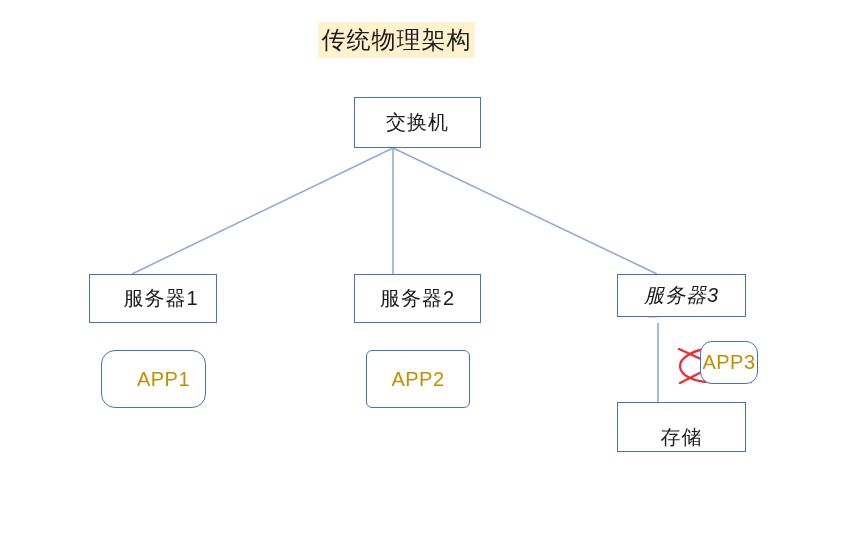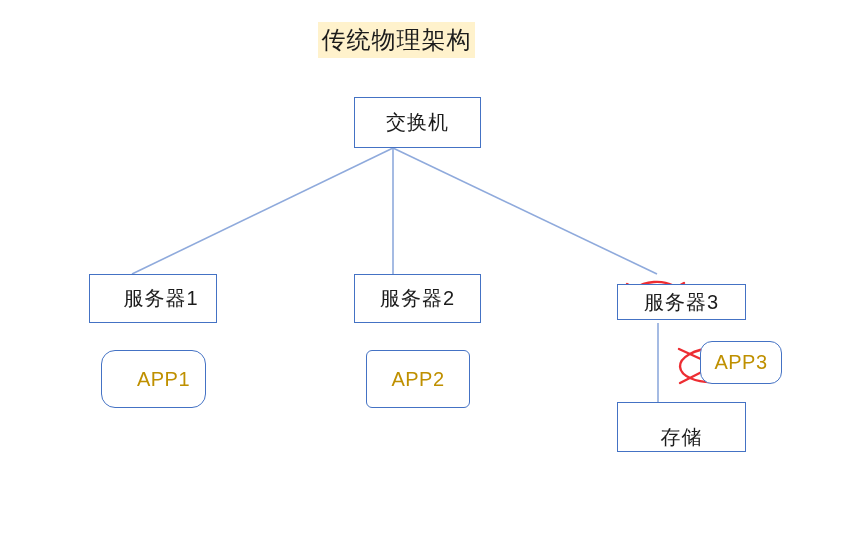--- a/index.html
+++ b/index.html
@@ -72,33 +72,33 @@
   </div>
 
   <div class="node" style="left:65px;top:274px;width:128px;height:49px;padding-left:16px;">
     <span>服务器1</span>
   </div>
 
   <div class="node" style="left:330px;top:274px;width:127px;height:49px;">
     <span>服务器2</span>
   </div>
 
-  <div class="node" style="left:593px;top:284px;width:129px;height:36px;">
+  <div class="node" style="left:593px;top:274px;width:129px;height:43px;font-style:italic;">
     <span>服务器3</span>
   </div>
 
   <div class="node rounded" style="left:77px;top:350px;width:105px;height:58px;padding-left:20px;">
     <span>APP1</span>
   </div>
 
   <div class="node rounded" style="left:342px;top:350px;width:104px;height:58px;border-radius:6px;">
     <span>APP2</span>
   </div>
 
-  <div class="node rounded" style="left:676px;top:341px;width:82px;height:43px;border-radius:12px;">
+  <div class="node rounded" style="left:676px;top:341px;width:58px;height:43px;border-radius:12px;">
     <span>APP3</span>
   </div>
 
   <div class="node" style="left:593px;top:402px;width:129px;height:50px;align-items:flex-end;">
     <span>存储</span>
   </div>
 
 </div>
 
 </body></html>

